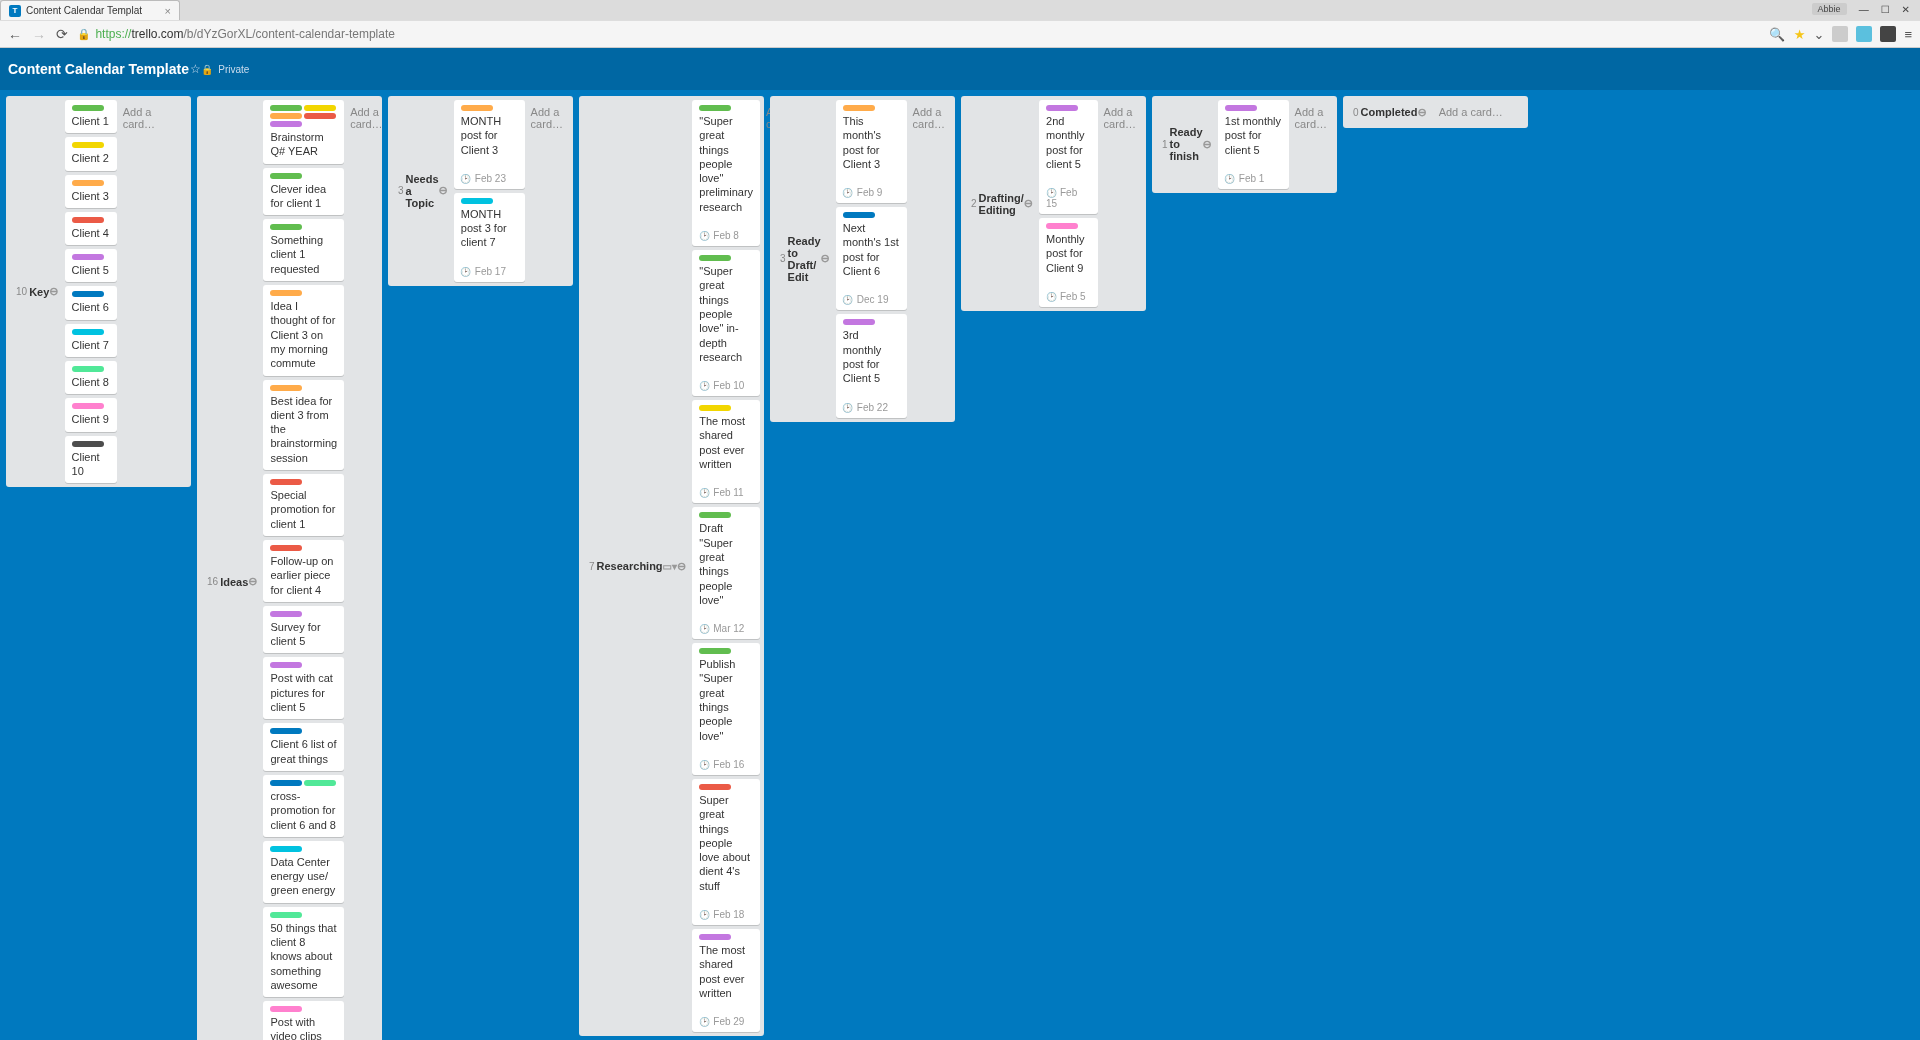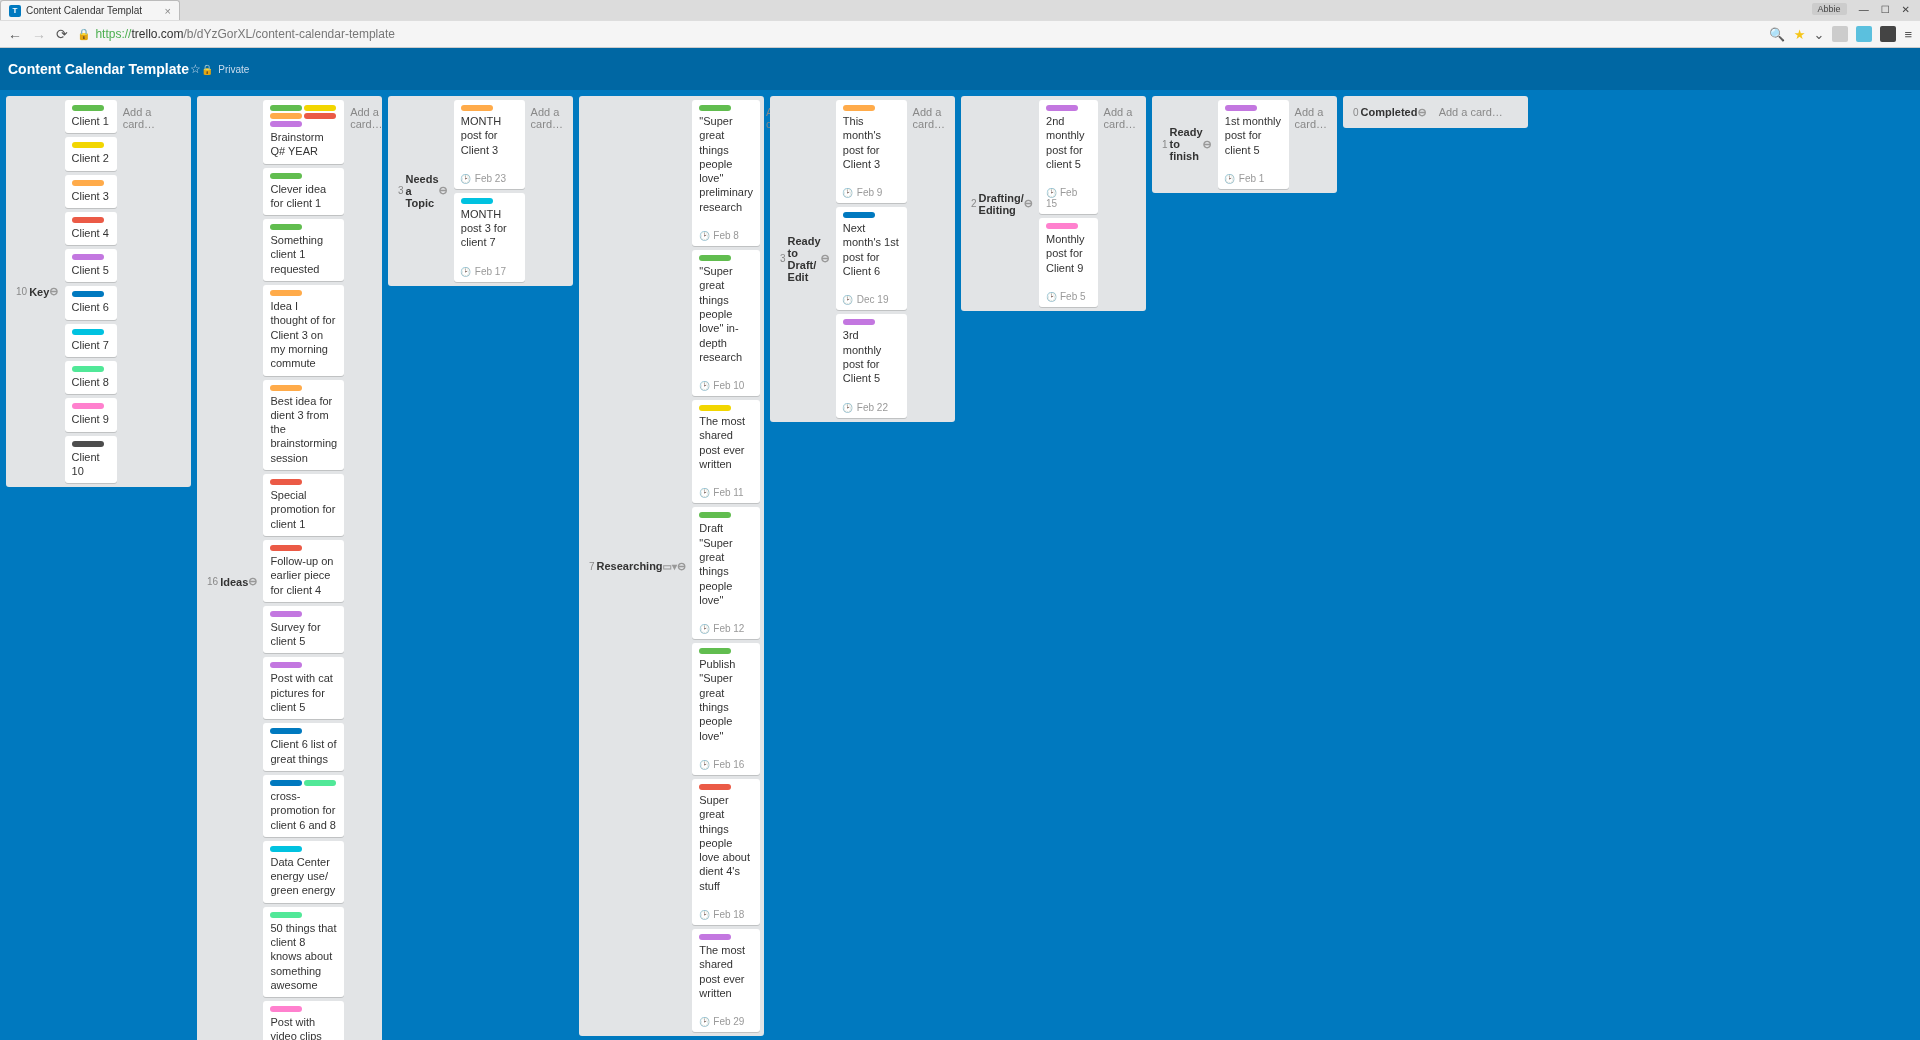--- a/index.html
+++ b/index.html
@@ -341,21 +341,21 @@
           <div class="badges">
             <span><span class="badge-icon">🕑</span> <span>Feb  11</span></span>
           </div>
         </div>
         <div class="card">
           <div class="labels">
             <span class="label c-green"></span>
           </div>
           <div class="card-title">Draft "Super great things people love"</div>
           <div class="badges">
-            <span><span class="badge-icon">🕑</span> <span>Feb  12</span></span>
+            <span><span class="badge-icon">🕑</span> <span>Mar  12</span></span>
           </div>
         </div>
         <div class="card">
           <div class="labels">
             <span class="label c-green"></span>
           </div>
           <div class="card-title">Publish "Super great things people love"</div>
           <div class="badges">
             <span><span class="badge-icon">🕑</span> <span>Feb  16</span></span>
           </div>

